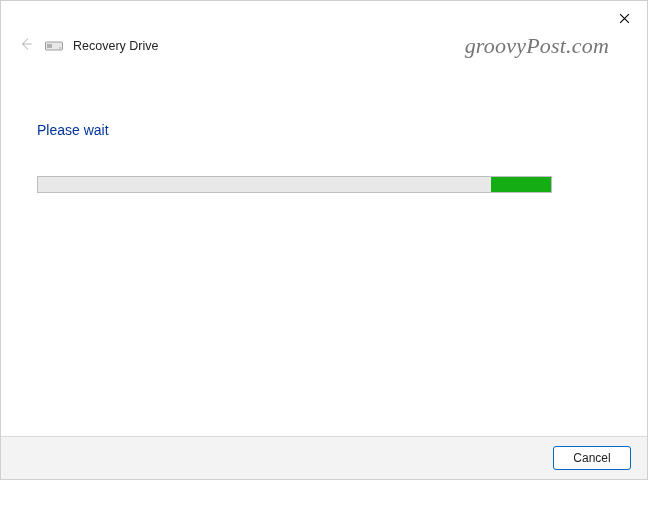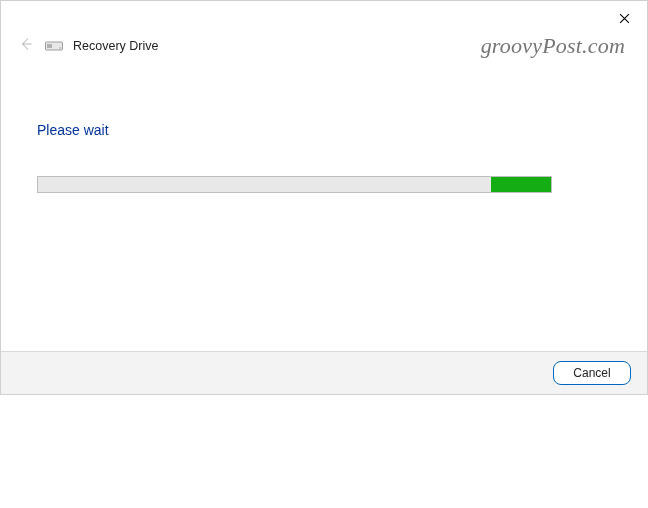--- a/index.html
+++ b/index.html
@@ -10,21 +10,21 @@
     body {
       font-family: "Segoe UI", Tahoma, sans-serif;
       background: #fff;
       width: 648px;
       height: 508px;
       overflow: hidden;
       position: relative;
     }
     .dialog {
       width: 648px;
-      height: 395px;
+      height: 480px;
       border: 1px solid #d0d0d0;
       background: #fff;
       display: flex;
       flex-direction: column;
       position: relative;
     }
     .titlebar {
       height: 30px;
       position: relative;
     }
@@ -108,32 +108,32 @@
       border-top: 1px solid #d9d9d9;
       background: #f3f3f3;
       padding: 9px 16px;
       display: flex;
       justify-content: flex-end;
     }
     .btn {
       min-width: 78px;
       height: 24px;
       border: 1px solid #0067c0;
-      border-radius: 8px;
+      border-radius: 3px;
       background: #fff;
       font-size: 12px;
       font-family: inherit;
       color: #222;
       cursor: pointer;
       padding: 0 12px;
     }
     .watermark {
       position: absolute;
       top: 32px;
-      right: 22px;
+      right: 38px;
       font-family: Georgia, "Times New Roman", serif;
       font-size: 22px;
       color: #757575;
       font-style: italic;
       letter-spacing: 0.2px;
       pointer-events: none;
     }
   </style>
 </head>
 <body>

